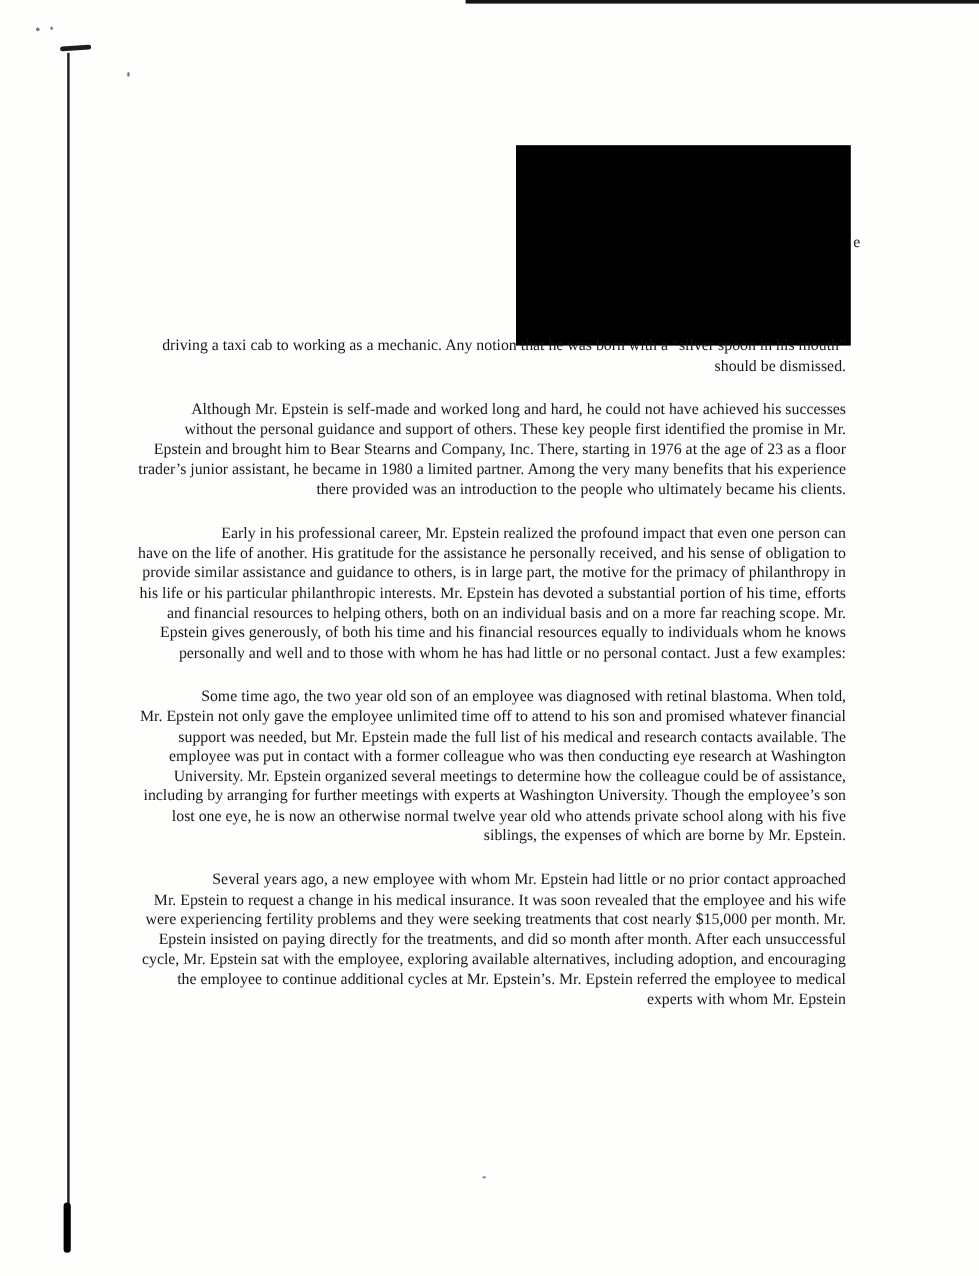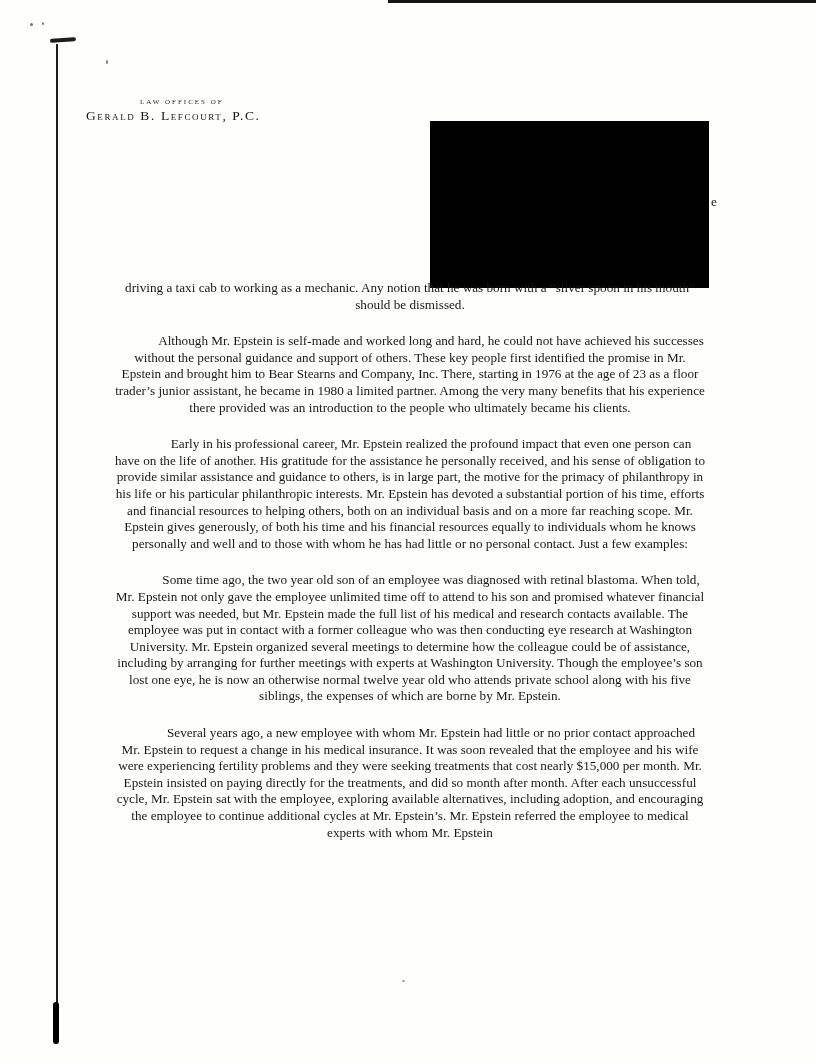--- a/index.html
+++ b/index.html
@@ -108,21 +108,21 @@
 
   
   .letter-body {
     position: absolute;
     left: 115px;
     top: 280px;
     width: 590px;
     font-size: 13.2px;
     line-height: 16.6px;
     color: #181818;
-    text-align: center;
+    text-align: right;
     font-family: Liberation Serif, serif;
   }
   .letter-body p {
     margin: 0 0 10px 0;
   }
   .letter-body p.indent {
     text-indent: 42px;
     margin-top: 20px;
   }
 </style>
@@ -133,24 +133,20 @@
 
   <div class="top-edge-artifact"></div>
   <div class="left-binding-hook"></div>
   <div class="left-binding-line"></div>
   <div class="left-binding-blob"></div>
   <div class="speck speck-a"></div>
   <div class="speck speck-b"></div>
   <div class="speck speck-c"></div>
   <div class="speck speck-d"></div>
 
-  <div class="letterhead">
-    <div class="letterhead-office">LAW OFFICES OF</div>
-    <div class="letterhead-firm">Gerald B. Lefcourt, P.C.</div>
-  </div>
 
   <div class="redaction-box"></div>
   <span class="redaction-tail">e</span>
 
   <div class="letter-body">
     <p>driving a taxi cab to working as a mechanic. Any notion that he was born with a “silver spoon in his mouth” should be dismissed.</p>
     <p class="indent">Although Mr. Epstein is self-made and worked long and hard, he could not have achieved his successes without the personal guidance and support of others. These key people first identified the promise in Mr. Epstein and brought him to Bear Stearns and Company, Inc. There, starting in 1976 at the age of 23 as a floor trader’s junior assistant, he became in 1980 a limited partner. Among the very many benefits that his experience there provided was an introduction to the people who ultimately became his clients.</p>
     <p class="indent">Early in his professional career, Mr. Epstein realized the profound impact that even one person can have on the life of another. His gratitude for the assistance he personally received, and his sense of obligation to provide similar assistance and guidance to others, is in large part, the motive for the primacy of philanthropy in his life or his particular philanthropic interests. Mr. Epstein has devoted a substantial portion of his time, efforts and financial resources to helping others, both on an individual basis and on a more far reaching scope. Mr. Epstein gives generously, of both his time and his financial resources equally to individuals whom he knows personally and well and to those with whom he has had little or no personal contact. Just a few examples:</p>
     <p class="indent">Some time ago, the two year old son of an employee was diagnosed with retinal blastoma. When told, Mr. Epstein not only gave the employee unlimited time off to attend to his son and promised whatever financial support was needed, but Mr. Epstein made the full list of his medical and research contacts available. The employee was put in contact with a former colleague who was then conducting eye research at Washington University. Mr. Epstein organized several meetings to determine how the colleague could be of assistance, including by arranging for further meetings with experts at Washington University. Though the employee’s son lost one eye, he is now an otherwise normal twelve year old who attends private school along with his five siblings, the expenses of which are borne by Mr. Epstein.</p>
     <p class="indent">Several years ago, a new employee with whom Mr. Epstein had little or no prior contact approached Mr. Epstein to request a change in his medical insurance. It was soon revealed that the employee and his wife were experiencing fertility problems and they were seeking treatments that cost nearly $15,000 per month. Mr. Epstein insisted on paying directly for the treatments, and did so month after month. After each unsuccessful cycle, Mr. Epstein sat with the employee, exploring available alternatives, including adoption, and encouraging the employee to continue additional cycles at Mr. Epstein’s. Mr. Epstein referred the employee to medical experts with whom Mr. Epstein</p>

